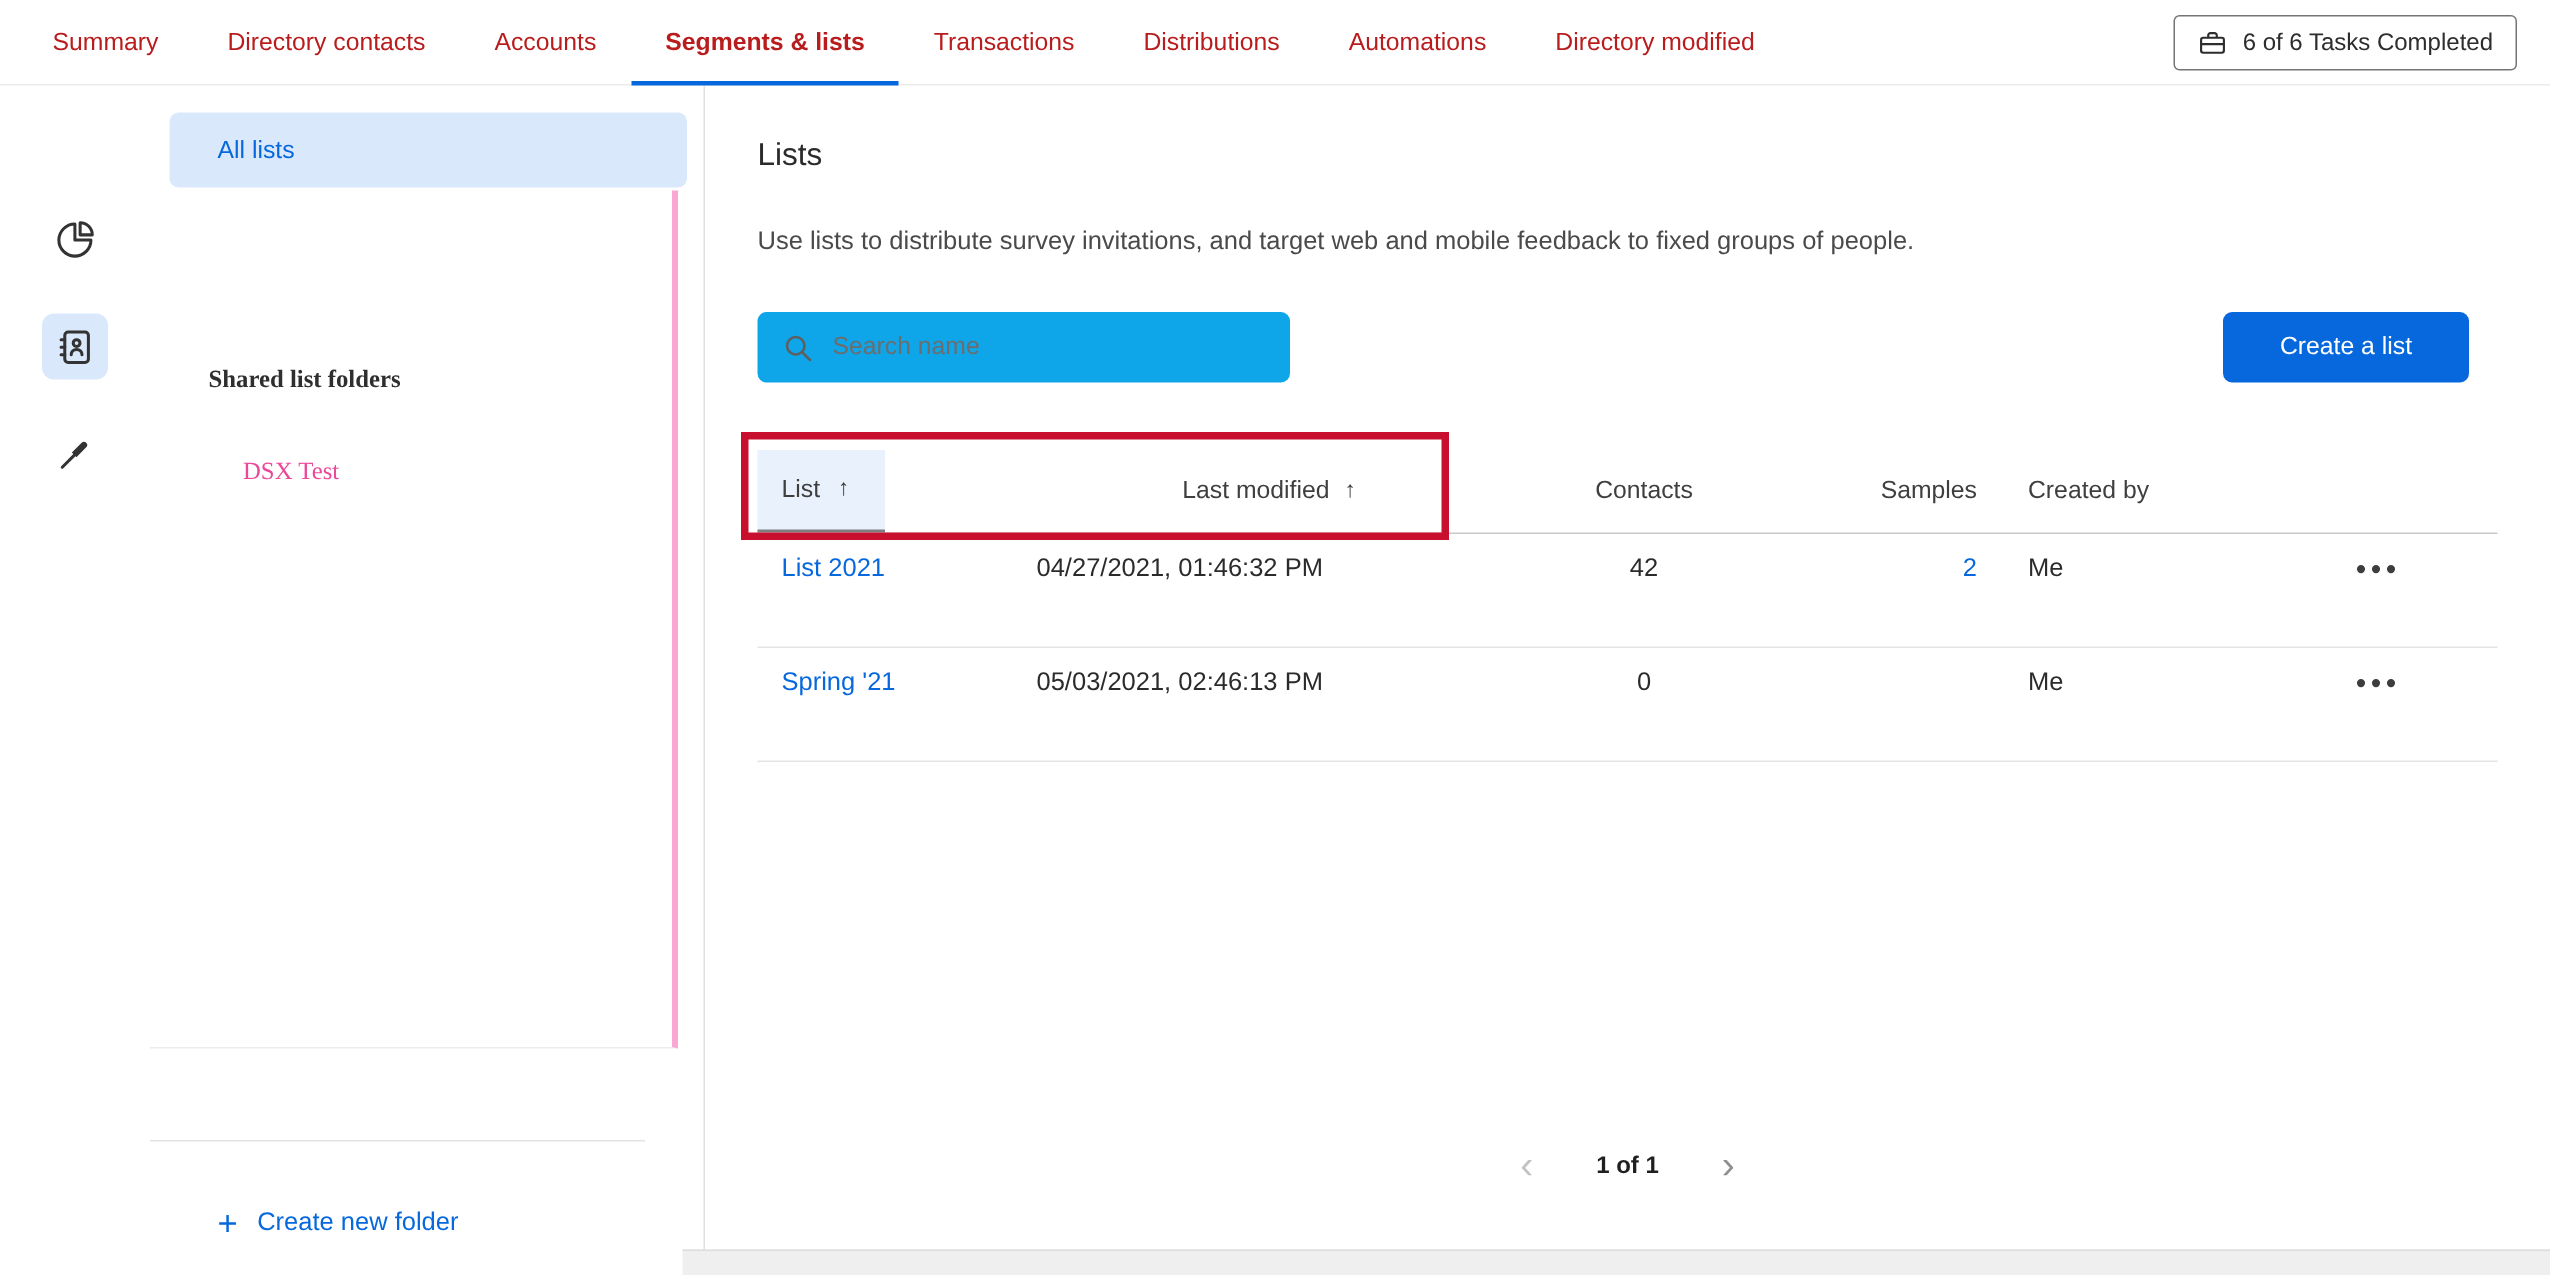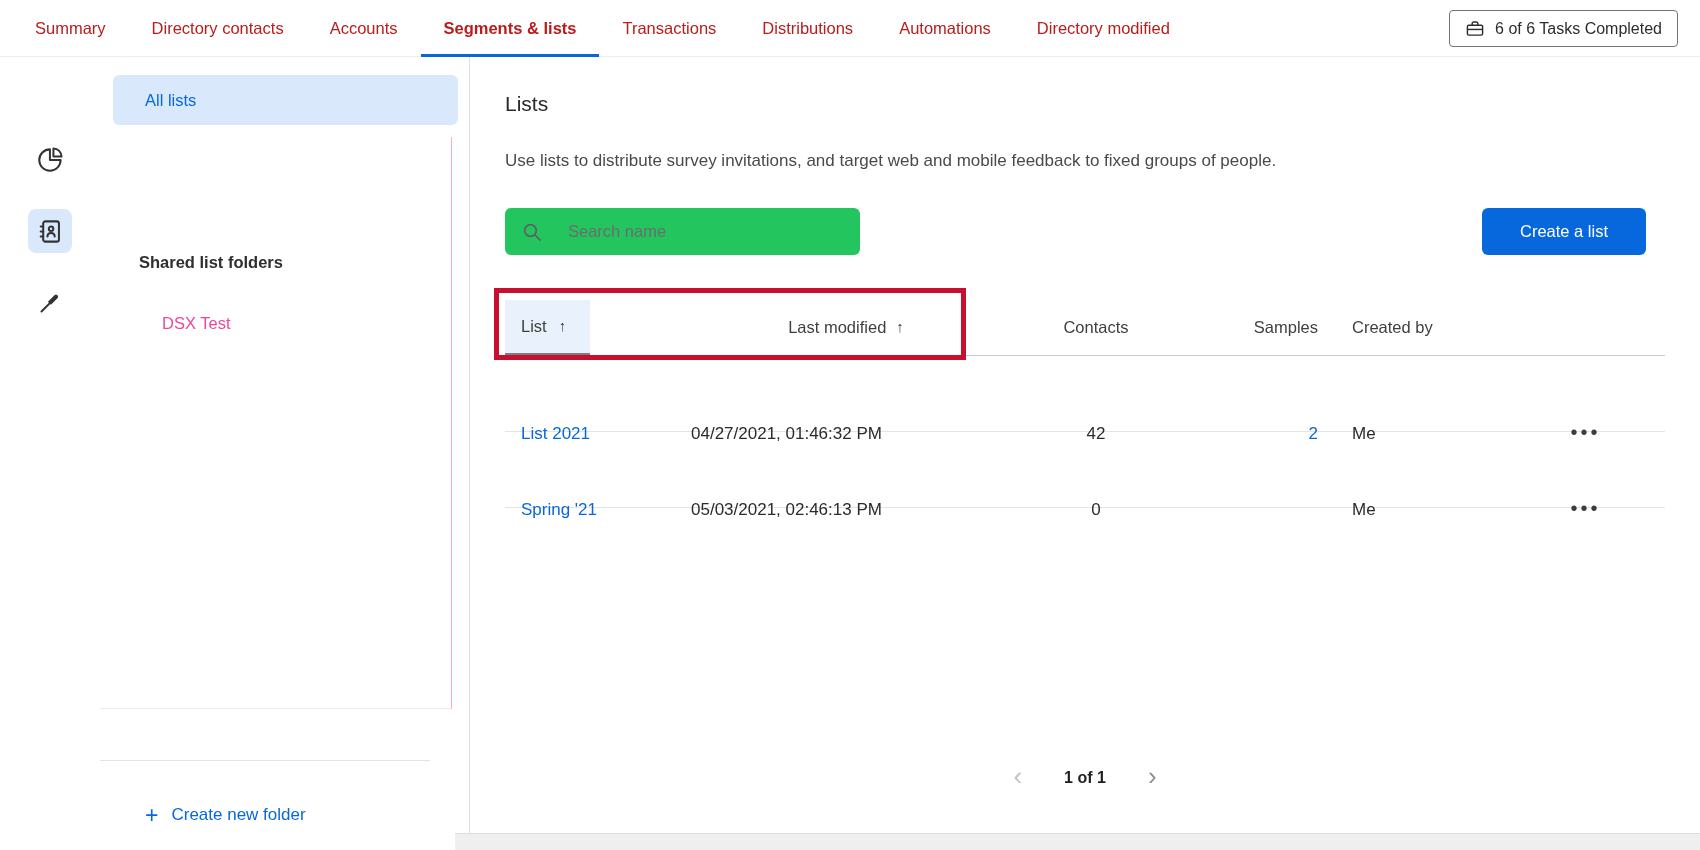--- a/index.html
+++ b/index.html
@@ -24,54 +24,54 @@
   .rail { position:absolute; top:57px; left:0; width:100px; bottom:0; background:#fff; }
   .rail-item { position:absolute; left:28px; width:44px; height:44px; border-radius:8px;
                display:flex; align-items:center; justify-content:center; cursor:pointer; }
   .rail-item.active { background:#d9e9fb; }
   
   .panel { position:absolute; top:57px; left:100px; width:370px; bottom:0; background:#fff;
            border-right:1px solid #e0e0e0; }
   .all-lists { position:absolute; top:18px; left:13px; width:345px; height:50px; background:#d9e9fb;
                border-radius:6px; display:flex; align-items:center; padding-left:32px;
                color:#0768dd; font-size:16.5px; cursor:pointer;text-align:right; }
-  .folder-box { position:absolute; top:80px; left:0; width:352px; height:572px;
-                border-right:1px solid #f9a8d4; border-bottom:1px solid #ececec; }
+  .folder-box { position:absolute; top:70px; left:0; width:352px; height:572px;
+                border-right:4px solid #f9a8d4; border-bottom:1px solid #ececec;font-family:Liberation Serif, serif; }
   .folders-heading { position:absolute; top:116px; left:39px; font-size:16.5px; font-weight:bold; color:#2f2f2f; }
   .folder-item { position:absolute; top:177px; left:62px; font-size:16.5px; color:#ec4899; cursor:pointer; }
   .panel-divider { position:absolute; top:703px; left:0; width:330px; height:1px; background:#e3e3e3; }
   .create-folder { position:absolute; top:740px; left:45px; height:36px; display:flex; align-items:center;
                    gap:13px; color:#0768dd; font-size:17px; cursor:pointer; }
   .create-folder .plus { font-size:23px; font-weight:400; line-height:1; }
   
   .main { position:absolute; top:57px; left:470px; right:0; bottom:0; background:#fff; }
   .page-title { position:absolute; top:35px; left:35px; font-size:21px; font-weight:500; color:#2b2b2b; }
   .page-desc { position:absolute; top:94px; left:35px; font-size:17px; color:#4a4a4a; }
-  .search { position:absolute; top:151px; left:35px; width:355px; height:47px; background:#22c55e;
-            border-radius:6px; display:flex; align-items:center; padding:0 14px 0 17px; gap:26px; }
+  .search { position:absolute; top:151px; left:35px; width:355px; height:47px; background:#0ea5e9;
+            border-radius:6px; display:flex; align-items:center; padding:0 14px 0 17px; gap:13px; }
   .search input { flex:1; border:none; outline:none; background:transparent; font-size:16.5px;
                   color:#2d2d2d; font-family:"Liberation Sans", sans-serif; }
   .search input::placeholder { color:#6d6d6d; }
   .create-btn { position:absolute; top:151px; right:54px; width:164px; height:47px; background:#0768dd;
                 border:none; border-radius:6px; color:#fff; font-size:16.5px; cursor:pointer;
                 font-family:"Liberation Sans", sans-serif; }
   
   .table { position:absolute; top:243px; left:35px; width:1160px; }
   .thead, .trow { display:grid; grid-template-columns:186px 310px 190px 145px 200px 1fr; align-items:center; }
   .thead { height:56px; border-bottom:1px solid #c9c9c9; font-size:16.5px; color:#3f3f3f; }
   .th { display:flex; align-items:center; height:100%; }
   .th-pill { display:inline-flex; align-items:center; height:100%; padding:0 24px 0 16px;
              background:#e9f2fc; border-bottom:2px solid #7e7e7e; cursor:pointer; gap:12px; }
   .th-mod { justify-content:center; gap:10px; cursor:pointer; }
   .th-contacts { justify-content:center; }
   .th-samples { justify-content:flex-end; padding-right:18px; }
   .th-created { padding-left:16px; }
   .arrow { font-size:15px; position:relative; top:-1px; }
   .trow { height:76px; border-bottom:1px solid #e4e4e4; font-size:17px; color:#2b2b2b; }
-  .td { display:flex; align-items:flex-end; height:100%;margin-top:25px; }
+  .td { display:flex; align-items:flex-start; height:100%;margin-top:25px; }
   .td-list { padding-left:16px; }
   .td-contacts { justify-content:center; }
   .td-samples { justify-content:flex-end; padding-right:18px; }
   .td-created { padding-left:16px; }
   .td-actions { justify-content:center; padding-right:30px; }
   a.cell-link { color:#0768dd; text-decoration:none; cursor:pointer; }
   .dots { background:none; border:none; font-size:20px; letter-spacing:3px; color:#3d3d3d; cursor:pointer; }
   
   .annotation { position:absolute; top:231px; left:24px; width:472px; height:72px;
                 border:5px solid #c8102e; pointer-events:none; z-index:9; }

